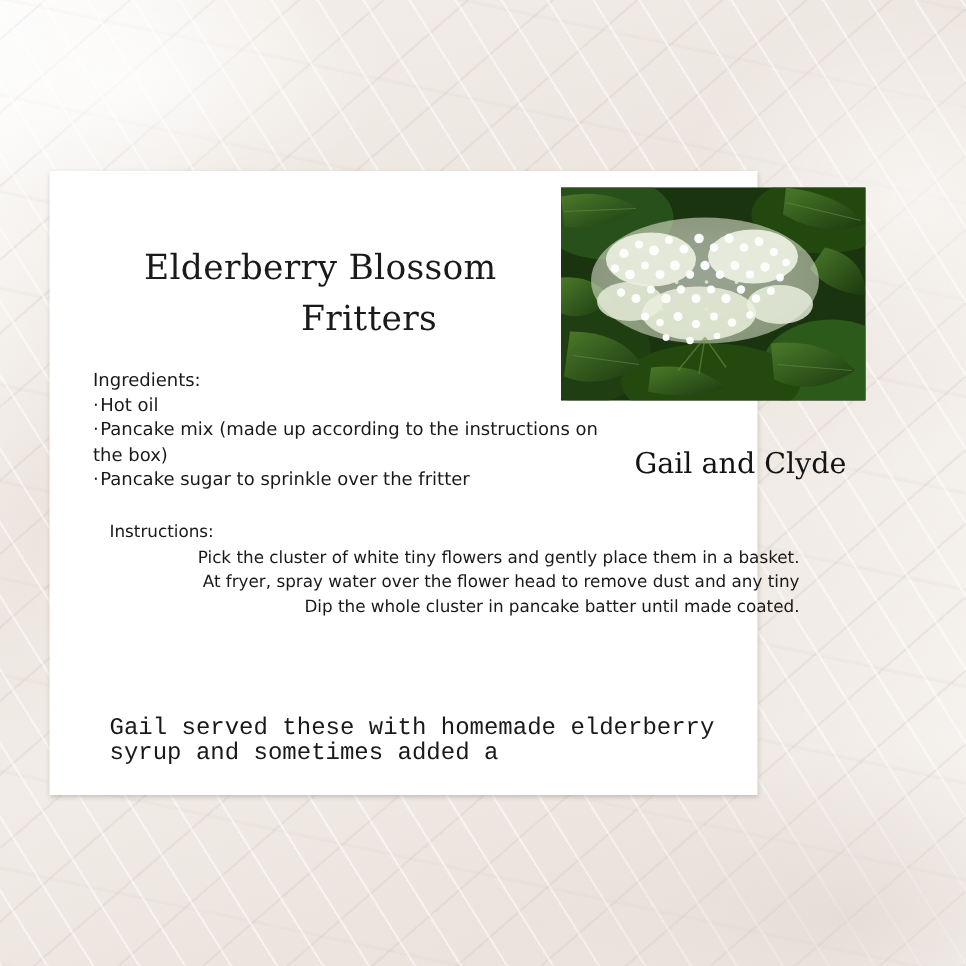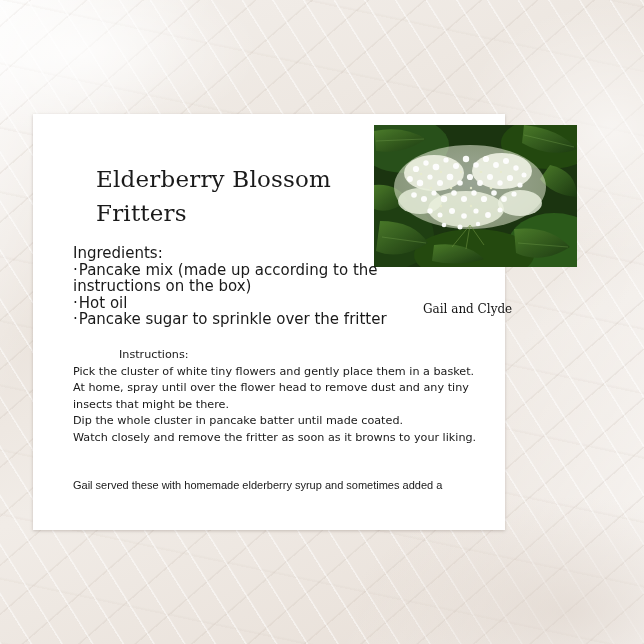--- a/index.html
+++ b/index.html
@@ -59,78 +59,78 @@
     left: 63px;
     top: 48px;
     width: 300px;
     font-family: "DejaVu Serif", serif;
     font-size: 23px;
     line-height: 34px;
     color: #1a1a1a;
     letter-spacing: 0.2px;
   }
   .title .line1 { display: block; text-align: left; }
-  .title .line2 { display: block; }
+  .title .line2 { display: block; text-align: center; }
 
   .photo {
     position: absolute;
     left: 341px;
     top: 11px;
     width: 203px;
     height: 142px;
     overflow: hidden;
     background: #18300f;
   }
   .photo svg { display: block; }
 
   .byline {
     position: absolute;
     left: 390px;
     top: 185px;
     width: 180px;
     font-family: "DejaVu Serif", serif;
-    font-size: 12px;
+    font-size: 19px;
     line-height: 21px;
     color: #141414;
   }
 
   .ingredients {
     position: absolute;
-    left: 40px;
+    left: 29px;
     top: 131px;
     width: 340px;
     font-family: "DejaVu Sans", sans-serif;
-    font-size: 15px;
+    font-size: 12px;
     line-height: 16.5px;
     color: #191919;
   }
   .ingredients .head { display: block; }
   .ingredients .item { display: block; }
   .ingredients .item::before { content: "\00b7"; margin-right: 1px; }
 
   .instructions {
     position: absolute;
     left: 40px;
     top: 233px;
     width: 460px;
     font-family: "DejaVu Sans", sans-serif;
     font-size: 11.2px;
     line-height: 16.5px;
     color: #191919;
   }
-  .instructions .head { display: block; margin-left: 46px; }
-  .instructions .step { display: block; }
+  .instructions .head { display: block; }
+  .instructions .step { display: block; text-align: right; }
 
   .closing {
     position: absolute;
     left: 40px;
     top: 363px;
     width: 420px;
-    font-family: Liberation Sans, sans-serif;
-    font-size: 11px;
+    font-family: Liberation Mono, monospace;
+    font-size: 16px;
     line-height: 16.5px;
     color: #191919;
   }
   .closing span { display: block; }
 </style>
 </head>
 <body>
 
 <div class="backdrop"></div>
 
@@ -256,31 +256,29 @@
       </g>
     </svg>
   </div>
 
   <div class="byline">
     <span>Gail and Clyde</span><br>
   </div>
 
   <div class="ingredients">
     <span class="head">Ingredients:</span>
+    <span class="item">Hot oil</span>
     <span class="item">Pancake mix (made up according to the instructions on the box)</span>
-    <span class="item">Hot oil</span>
     <span class="item">Pancake sugar to sprinkle over the fritter</span>
   </div>
 
   <div class="instructions">
     <span class="head">Instructions:</span>
     <span class="step">Pick the cluster of white tiny flowers and gently place them in a basket.</span>
-    <span class="step">At home, spray until over the flower head to remove dust and any tiny</span>
-    <span class="step">insects that might be there.</span>
+    <span class="step">At fryer, spray water over the flower head to remove dust and any tiny</span>
     <span class="step">Dip the whole cluster in pancake batter until made coated.</span>
-    <span class="step">Watch closely and remove the fritter as soon as it browns to your liking.</span>
   </div>
 
   <div class="closing">
     <span>Gail served these with homemade elderberry syrup and sometimes added a</span>
   </div>
 
 </div>
 
 </body></html>

